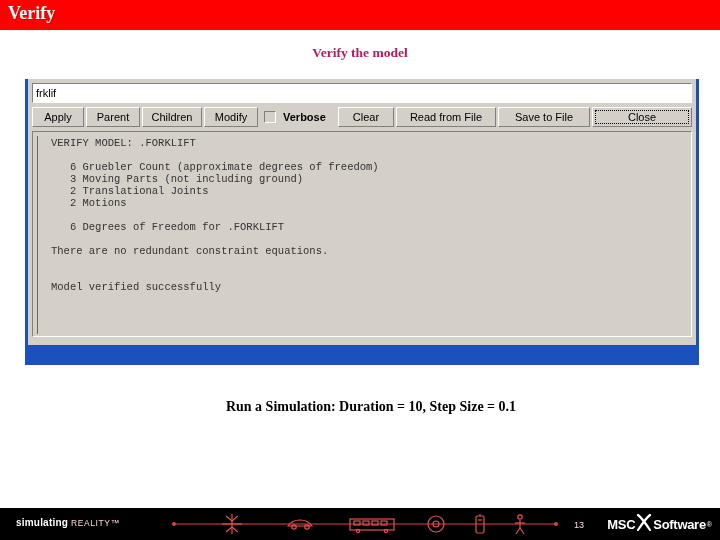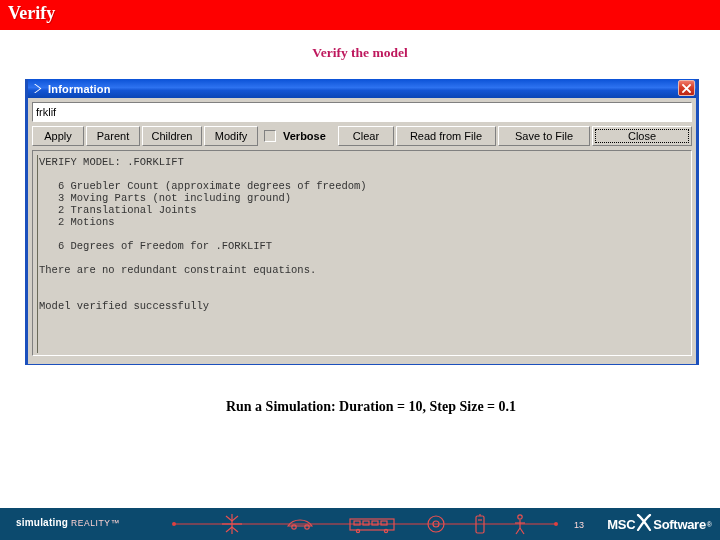--- a/index.html
+++ b/index.html
@@ -206,21 +206,21 @@
   
   .output-area {
     margin-top: 4px;
     height: 206px;
     background: #d4d0c8;
     border-top: 1px solid #808080;
     border-left: 1px solid #808080;
     border-right: 1px solid #ffffff;
     border-bottom: 1px solid #ffffff;
     box-sizing: border-box;
-    padding: 5px 6px;
+    padding: 5px 18px;
     overflow: hidden;
     position: relative;
   }
   .output-text {
     font-family: "Liberation Mono", monospace;
     font-size: 10.5px;
     line-height: 12px;
     color: #333333;
     white-space: pre;
     margin: 0;
@@ -234,21 +234,21 @@
     background: #6b6b5a;
   }
 
   
   .footer {
     position: absolute;
     left: 0;
     top: 508px;
     width: 720px;
     height: 32px;
-    background: #0c4a6e;
+    background: #000000;
   }
   .footer-slogan {
     position: absolute;
     left: 16px;
     top: 9px;
     font-family: "Liberation Sans", sans-serif;
     font-size: 10px;
     color: #ffffff;
     font-weight: bold;
     letter-spacing: 0.2px;
@@ -312,33 +312,20 @@
 <body>
 
 <div class="slide-header">
   <div class="slide-header-title">Verify</div>
 </div>
 
 <div class="slide-subtitle">Verify the model</div>
 
 <div class="dialog-outer">
 
-  <div class="titlebar">
-    <span class="titlebar-icon">
-      <svg width="12" height="12" viewBox="0 0 12 12">
-        <path d="M2 1 L8 5.5 L2 10 L3.4 10 L9.4 5.5 L3.4 1 Z" fill="#ffffff"></path>
-      </svg>
-    </span>
-    <span class="titlebar-title">Information</span>
-    <span class="titlebar-close">
-      <svg width="9" height="9" viewBox="0 0 9 9">
-        <path d="M1 1 L8 8 M8 1 L1 8" stroke="#ffffff" stroke-width="1.8" stroke-linecap="square"></path>
-      </svg>
-    </span>
-  </div>
 
   <div class="dialog-body">
 
     
     <input class="name-input" type="text" value="frklif" style="">
 
     
     <div class="toolbar">
       <div class="tbtn w-apply">Apply</div>
       <div class="tbtn w-parent">Parent</div>

